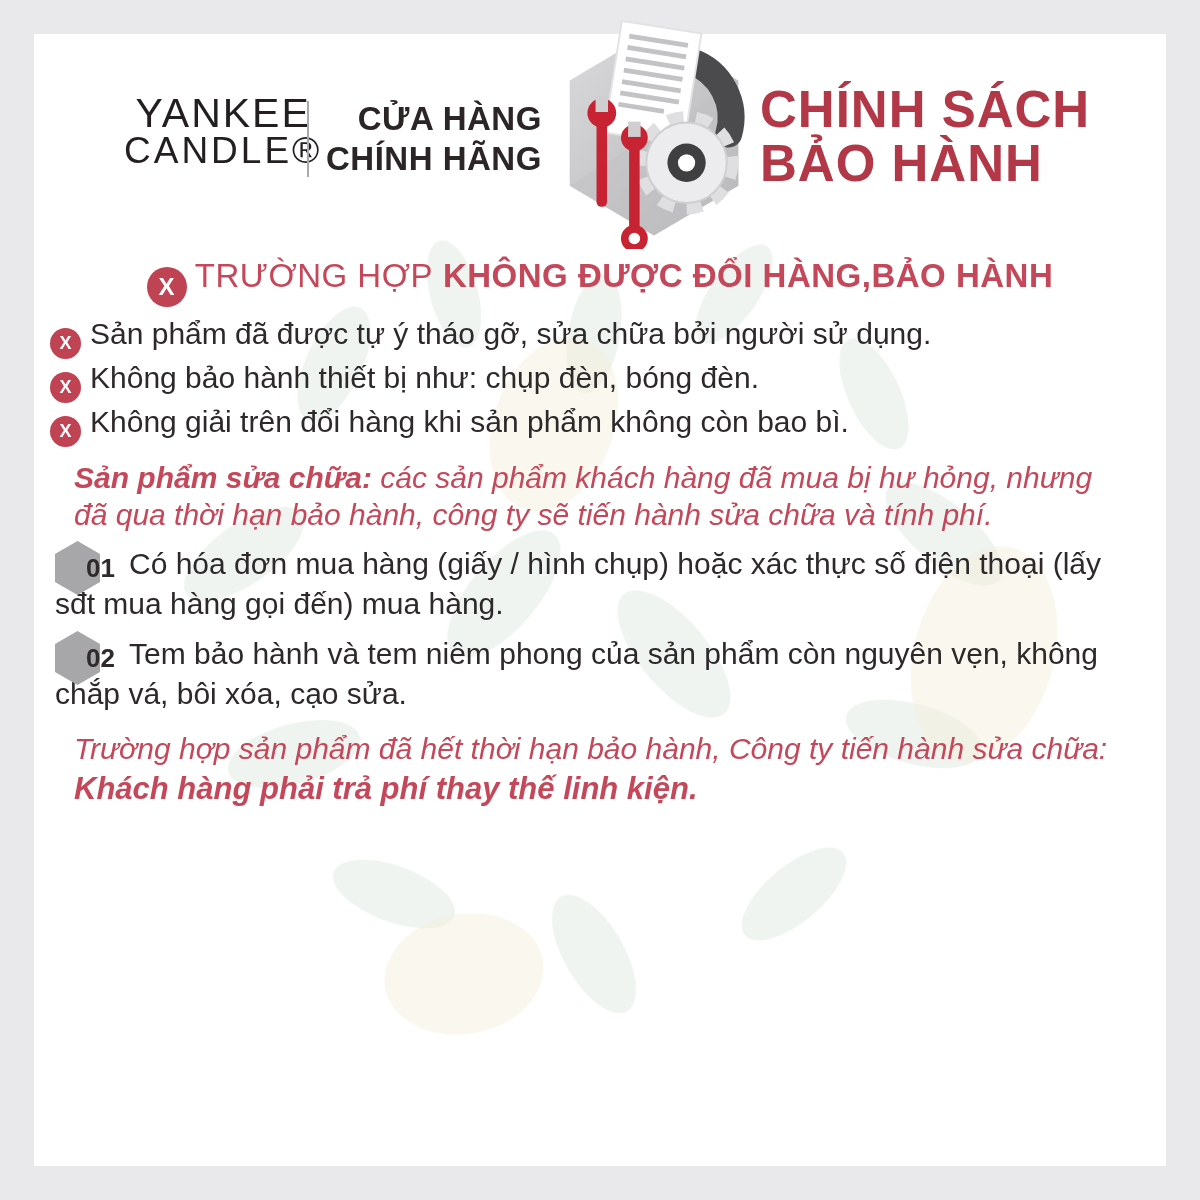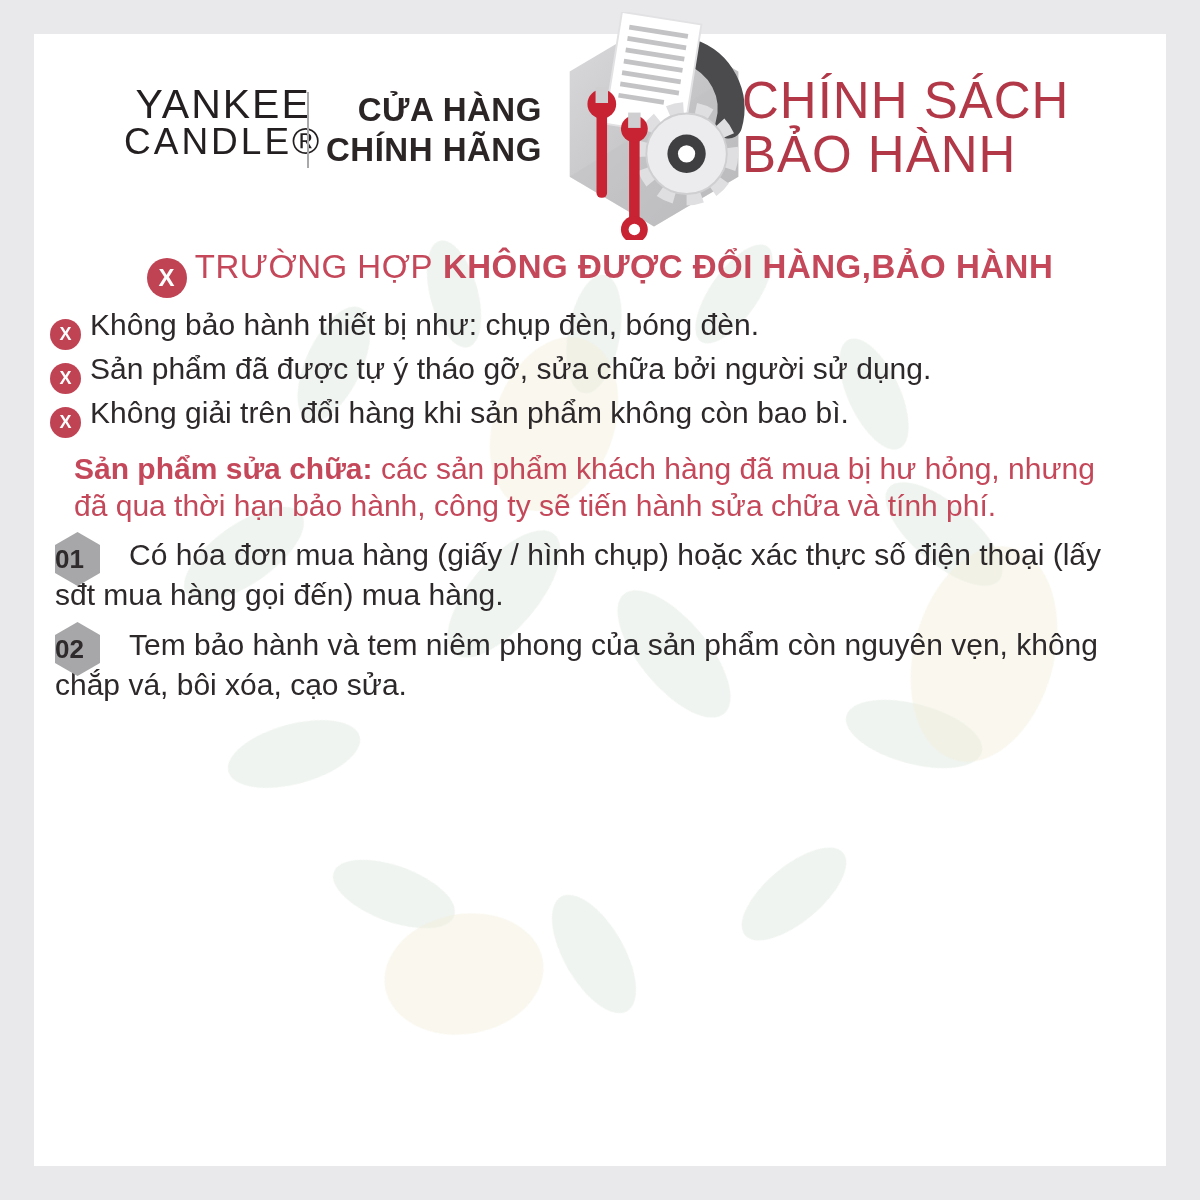--- a/index.html
+++ b/index.html
@@ -15,21 +15,21 @@
     width:1132px; height:1132px;
     margin:34px auto 0;
     background:#ffffff;
   }
   .watermark {
     position:absolute; left:0; top:0; width:1132px; height:1132px;
     z-index:0; pointer-events:none;
   }
   .content {
     position:relative; z-index:2;
-    padding:0 40px;
+    padding:9px 40px;
     margin-top:29px;
   }
 
   
   .header { position:relative; height:204px; }
   .logo {
     position:absolute; left:50px; top:50px;
     text-align:center; color:#231f20; line-height:.98;
   }
   .logo-l1 { font-size:41px; letter-spacing:2px; }
@@ -38,22 +38,22 @@
     position:absolute; left:233px; top:58px;
     width:2px; height:76px; background:#a9a9ab;
   }
   .store {
     position:absolute; left:252px; top:56px;
     font-weight:bold; font-size:33px; line-height:1.22;
     color:#2b2526; letter-spacing:.5px;text-align:right;
   }
   .tool-icon { position:absolute; left:484px; top:-22px; width:192px; height:228px; }
   .main-title {
-    position:absolute; left:668px; top:40px;
-    color:#b23747; font-weight:normal; font-size:51px;
+    position:absolute; left:686px; top:40px;
+    color:#b23747; font-weight:bold; font-size:51px;
     line-height:1.06; letter-spacing:1px;
   }
 
   
   .excl-heading {
     margin-top:6px;
     text-align:center;
     font-size:33px; color:#c4485a; letter-spacing:.5px;
     line-height:46px;
   }
@@ -69,38 +69,38 @@
   .excl-list li { padding-left:26px; text-indent:-26px; }
   .x-badge {
     display:inline-block; width:31px; height:31px;
     background:#c04354; border-radius:50%;
     color:#ffffff; font-weight:bold; font-size:18px;
     text-align:center; line-height:31px;
     margin-right:9px; vertical-align:-5px; text-indent:0;
   }
   .repair-note {
     margin-top:12px;
-    color:#c4485a;
+    font-style:italic; color:#c4485a;
     font-size:30px; line-height:37px;
   }
   .repair-note .bold { font-weight:bold; }
 
   
   .cond-heading {
     margin:10px 0 6px;
     text-align:center;
     color:#c23e52; font-weight:bold; font-size:54px; letter-spacing:1px;
   }
   .cond-intro { font-size:30px; line-height:37px; }
   .cond-item { margin:12px 0 0 -19px; font-size:30px; line-height:38px; }
   .hex-badge {
     position:relative; z-index:0;
     display:inline-block; width:60px; height:34px;
     margin-right:14px; vertical-align:-3px;
-    text-align:left; line-height:34px;
+    text-align:right; line-height:34px;
     font-weight:bold; font-size:26px; color:#2f2b2c;
     text-indent:0;
   }
   .hex-badge::before {
     content:""; position:absolute; z-index:-1;
     left:0; top:-10px; width:45px; height:54px;
     background:#a7a7a9;
     clip-path:polygon(50% 0,100% 24%,100% 76%,50% 100%,0 76%,0 24%);
   }
   .footer-note {
@@ -208,34 +208,38 @@
         <div>CHÍNH SÁCH</div>
         <div>BẢO HÀNH</div>
       </h1>
     </div>
 
     <div class="excl-heading">
       <span class="x-badge-lg">X</span><span>TRƯỜNG HỢP</span><span class="bold">KHÔNG ĐƯỢC ĐỔI HÀNG,BẢO HÀNH</span>
     </div>
 
     <ul class="excl-list">
+      <li><span class="x-badge">X</span><span>Sản phẩm đã được tự ý tháo gỡ, sửa chữa bởi người sử dụng.</span></li>
       <li><span class="x-badge">X</span><span>Không bảo hành thiết bị như: chụp đèn, bóng đèn.</span></li>
-      <li><span class="x-badge">X</span><span>Sản phẩm đã được tự ý tháo gỡ, sửa chữa bởi người sử dụng.</span></li>
       <li><span class="x-badge">X</span><span>Không giải trên đổi hàng khi sản phẩm không còn bao bì.</span></li>
     </ul>
 
     <p class="repair-note">
       <span class="bold">Sản phẩm sửa chữa:</span><span> các sản phẩm khách hàng đã mua bị hư hỏng, nhưng đã qua thời hạn bảo hành, công ty sẽ tiến hành sửa chữa và tính phí.</span>
     </p>
 
 
 
     <div class="cond-item">
       <span class="hex-badge">01</span><span>Có hóa đơn mua hàng (giấy / hình chụp) hoặc xác thực số điện thoại (lấy sđt mua hàng gọi đến) mua hàng.</span>
     </div>
 
     <div class="cond-item">
       <span class="hex-badge">02</span><span>Tem bảo hành và tem niêm phong của sản phẩm còn nguyên vẹn, không chắp vá, bôi xóa, cạo sửa.</span>
     </div>
 
+    <p class="footer-note">
+      <span>Trường hợp sản phẩm đã hết thời hạn bảo hành, Công ty tiến hành sửa chữa:</span><br>
+      <span class="line2">Khách hàng phải trả phí thay thế linh kiện.</span>
+    </p>
 
   </div>
 </div>
 
 </body></html>

